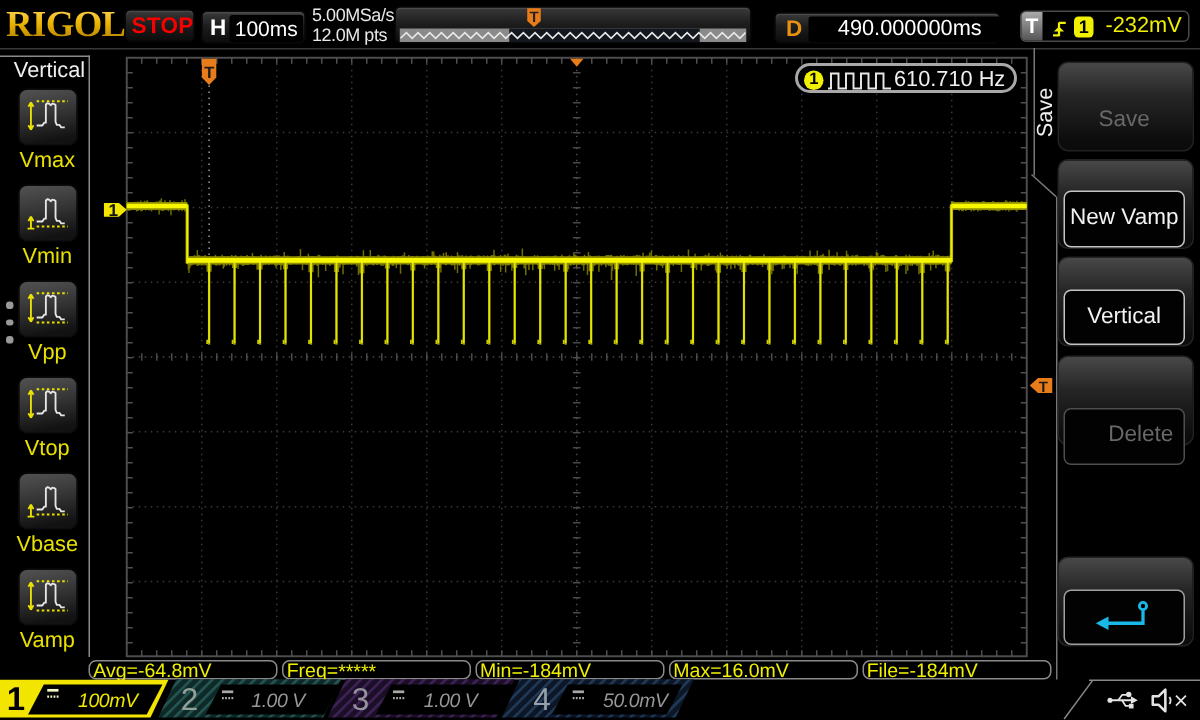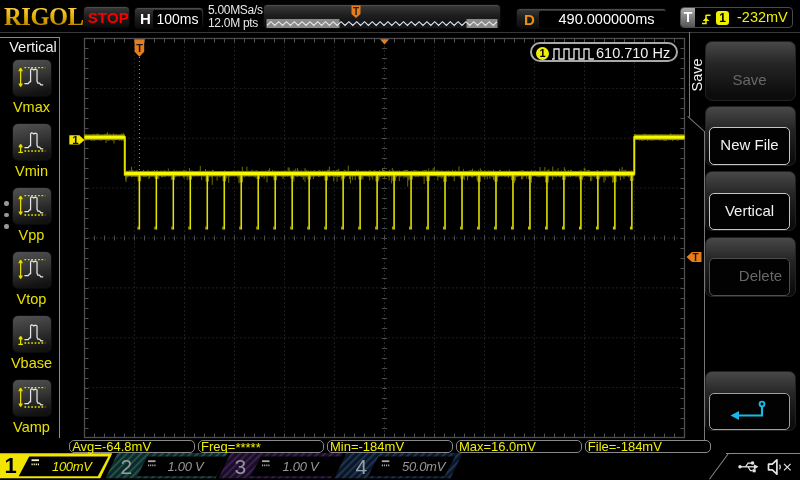--- a/index.html
+++ b/index.html
@@ -27,21 +27,21 @@
 .mlbl { position:absolute; left:0px; width:63px; text-align:center; color:#e8e000; font-size:14.5px; }
 .dot { position:absolute; left:4px; width:4.5px; height:4.5px; border-radius:50%; background:#999; }
 #rmenu-line { position:absolute; left:688.5px; top:32px; width:1.2px; height:85px; background:#777; }
 #rmenu-diag { position:absolute; left:687.6px; top:116px; width:22px; height:1.2px; background:#777; transform:rotate(42deg); transform-origin:0 0; }
 #rmenu-line2 { position:absolute; left:704px; top:131px; width:1.2px; height:322px; background:#777; }
 #savetab { position:absolute; left:674.5px; top:67px; width:44px; height:16px; color:#f0f0f0; font-size:14.5px; transform:rotate(-90deg); transform-origin:center; text-align:center; }
 .slot { position:absolute; left:705px; width:91px; height:60px; border-radius:7px; background:linear-gradient(#484848,#252525 38%,#0c0c0c 90%); border:1px solid #222; }
 .sbtn { position:absolute; left:709px; width:81px; height:37.5px; border-radius:5px; background:#020202; border:1.4px solid #c4c4c4; color:#f2f2f2; font-size:15px; text-align:center; }
 .sbtn.dis { border-color:#4e4e4e; color:#686868; }
 .sbtn.plain { border-color:transparent; background:transparent; color:#686868; }
-.meas { position:absolute; top:439.5px; width:126px; height:13.5px; border:1.4px solid #8a8a8a; border-radius:5px; background:#000; color:#f0f000; font-size:13px; line-height:11.5px; padding-left:2px; white-space:nowrap;margin-left:10px; }
+.meas { position:absolute; top:439.5px; width:126px; height:13.5px; border:1.4px solid #8a8a8a; border-radius:5px; background:#000; color:#f0f000; font-size:13px; line-height:11.5px; padding-left:2px; white-space:nowrap; }
 #diag2 { position:absolute; left:708.5px; top:478.8px; width:32.4px; height:1.2px; background:#888; transform:rotate(-53.5deg); transform-origin:0 0; }
 #hline2 { position:absolute; left:726px; top:453px; width:74px; height:1.2px; background:#888; }
 .chnum { position:absolute; top:455.5px; font-size:22px; line-height:21px; }
 .chval { position:absolute; top:458.5px; font-size:13px; letter-spacing:-0.3px;font-style:italic; }
 </style></head>
 <body>
 <div id="logo">RIGOL</div>
 <div class="badge" id="stop">STOP</div>
 <div class="badge" id="hbadge">
     <span class="h">H</span>
@@ -151,23 +151,23 @@
 <div id="rmenu-line"></div>
 <div id="rmenu-diag"></div>
 <div id="rmenu-line2"></div>
 <div id="savetab">Save</div>
 <div class="slot" style="top:40.5px"></div>
 <div class="slot" style="top:106px"></div>
 <div class="slot" style="top:171.3px"></div>
 <div class="slot" style="top:236.9px"></div>
 <div class="slot" style="top:371.3px"></div>
 <div class="sbtn plain" style="top:62px;line-height:34px;">Save</div>
-<div class="sbtn" style="top:127px;line-height:34px;">New File</div>
+<div class="sbtn" style="top:127px;line-height:34px;">New Vamp</div>
 <div class="sbtn" style="top:192.5px;line-height:34px;">Vertical</div>
-<div class="sbtn dis" style="top:258px;line-height:34px;padding-left:22px;">Delete</div>
+<div class="sbtn dis" style="top:272px;line-height:34px;padding-left:22px;">Delete</div>
 <div class="sbtn" style="top:392.5px;border-color:#9f9f9f;">
  <svg width="56" height="28" viewBox="0 0 56 28" style="margin-top:4px">
   <path d="M15,17.5 H40 V8.5" stroke="#18b8e8" stroke-width="2.2" fill="none"></path>
   <path d="M17,13 v9 l-8.5,-4.5 Z" fill="#18b8e8"></path>
   <circle cx="40" cy="6" r="2.4" fill="none" stroke="#18b8e8" stroke-width="1.9"></circle>
  </svg>
 </div>
 <div class="meas" style="left:59.2px">Avg=-64.8mV</div>
 <div class="meas" style="left:188.1px">Freq=<span style="position:relative;top:1.5px">*****</span></div>
 <div class="meas" style="left:317px">Min=-184mV</div>

